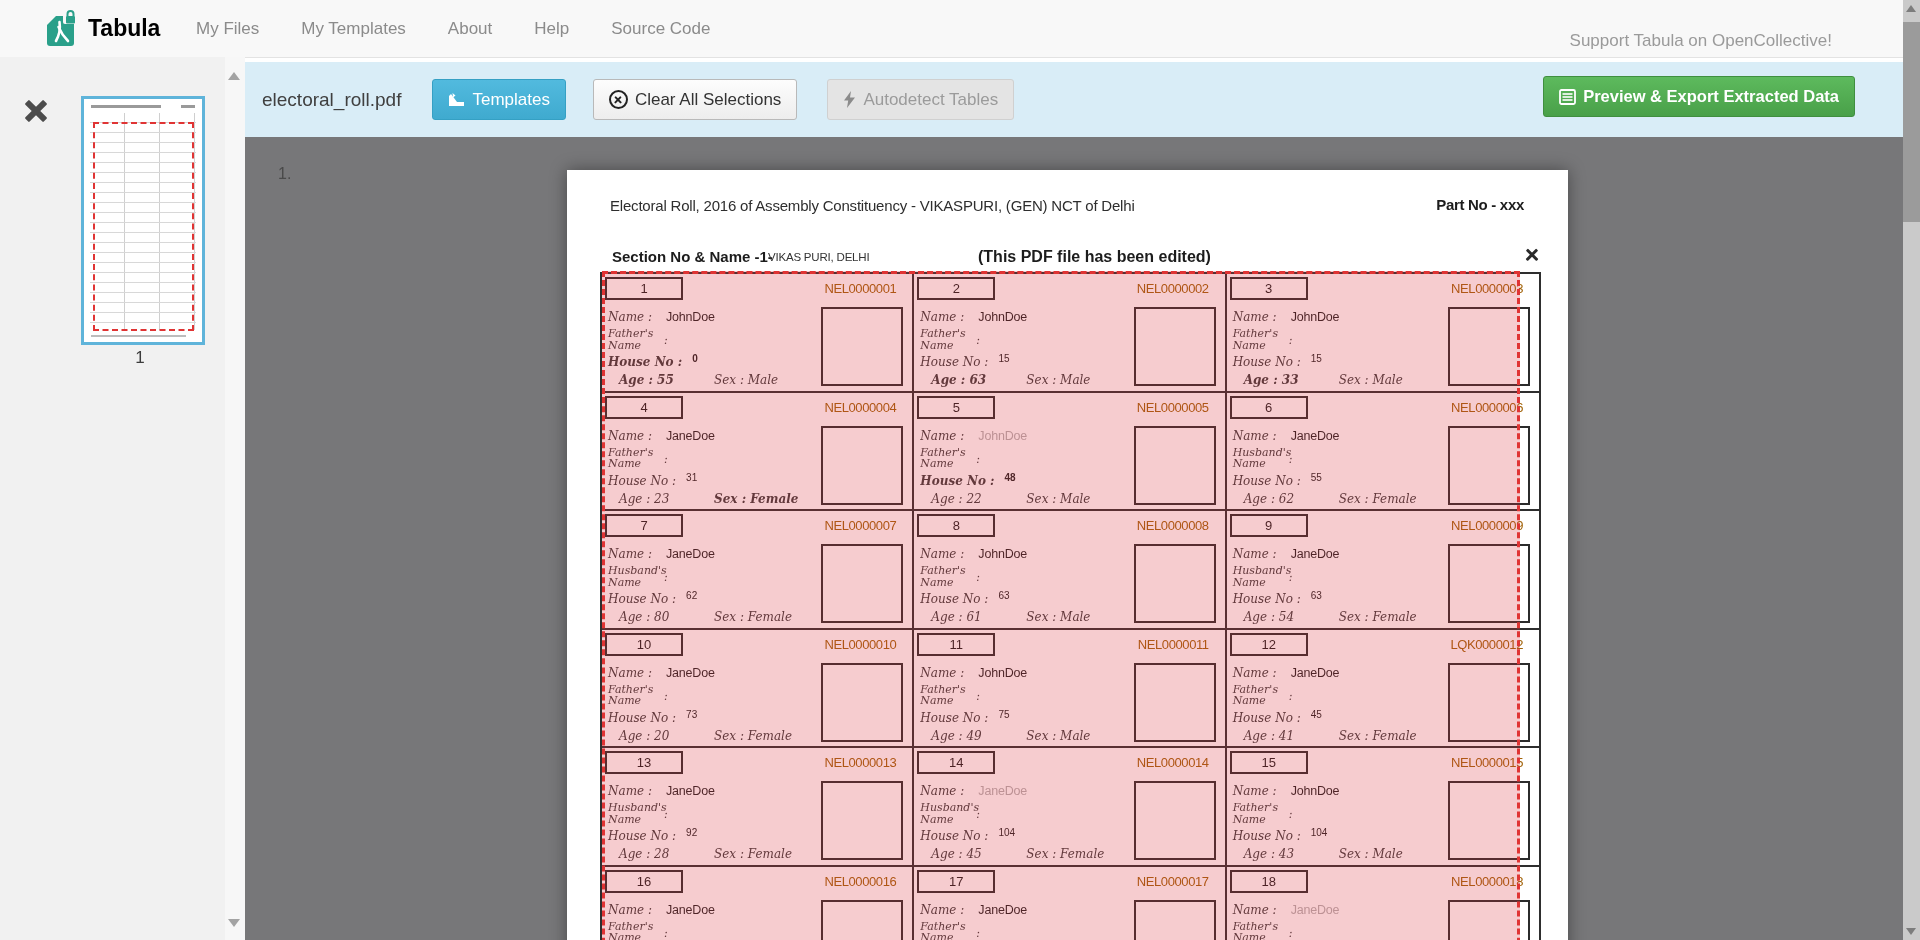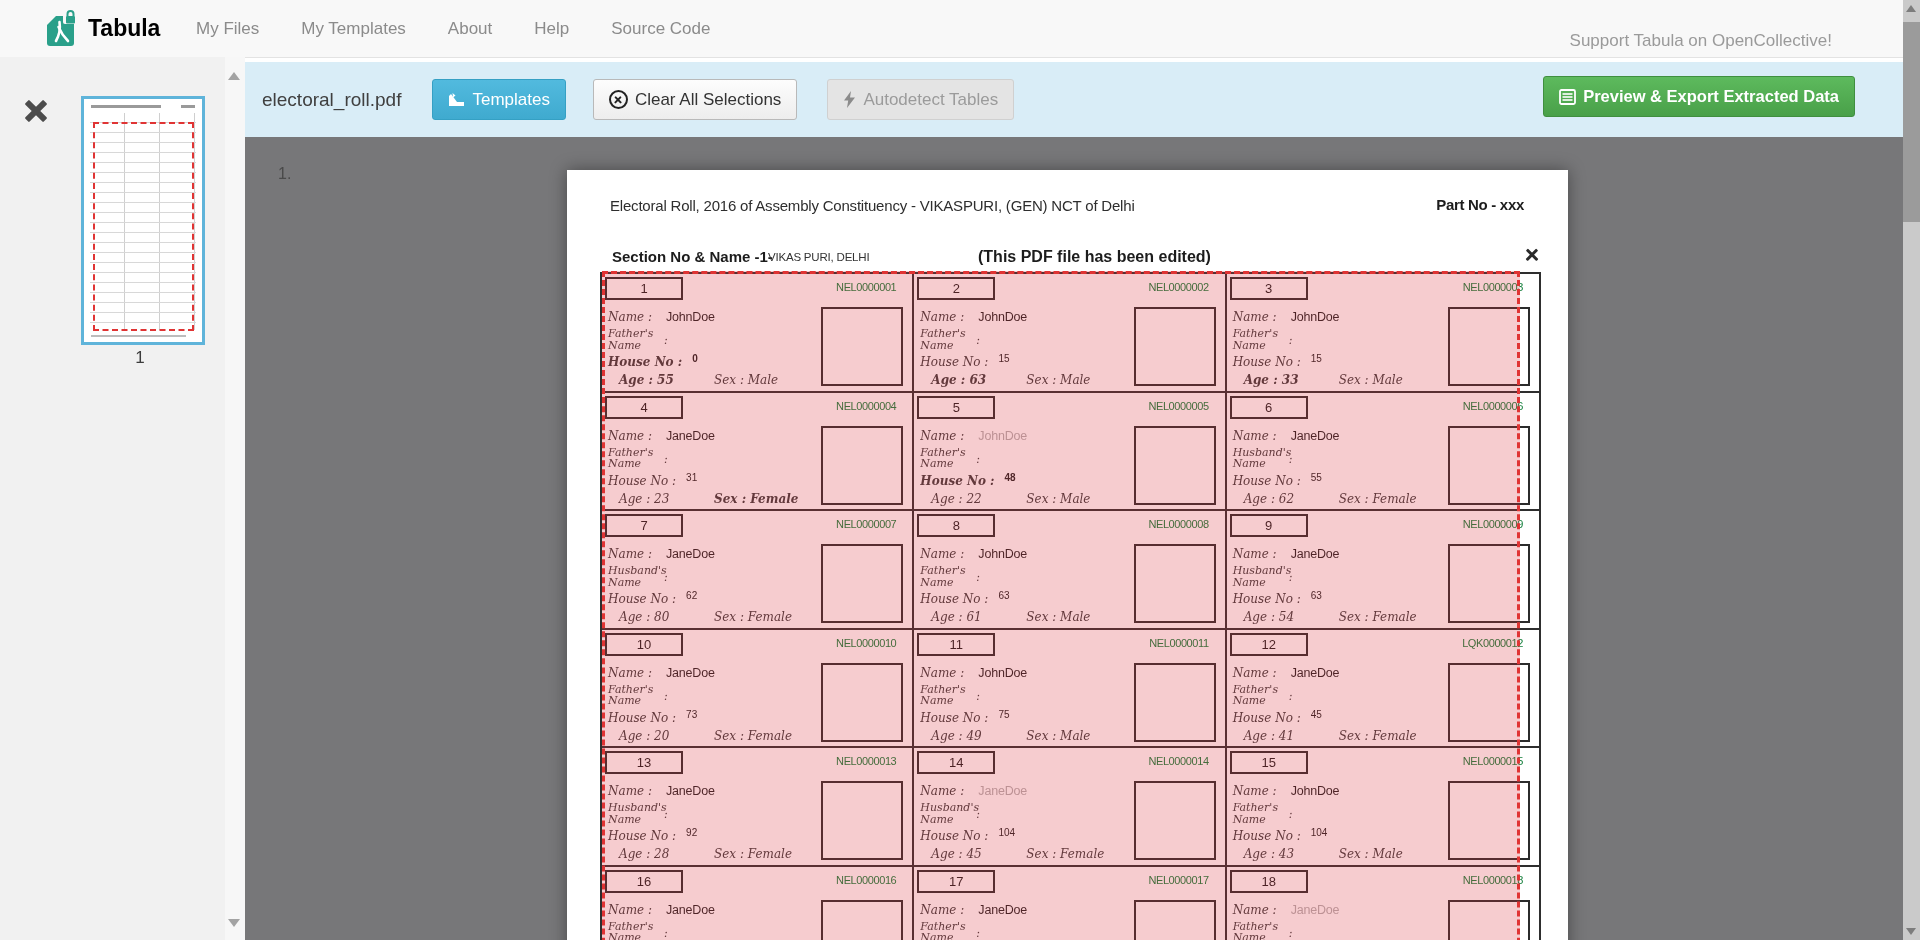--- a/index.html
+++ b/index.html
@@ -81,21 +81,21 @@
   
   #voter-grid{position:absolute;left:33px;top:102px;width:941px;
       display:grid;grid-template-columns:repeat(3,1fr);grid-auto-rows:118.5px;
       border:2px solid #2e2e2e;box-sizing:border-box;}
   .card{position:relative;border-right:2px solid #2e2e2e;border-bottom:2.5px solid #2e2e2e;
         box-sizing:border-box;background:#fff;}
   .card:nth-child(3n){border-right:none;}
   .serial{position:absolute;left:3px;top:3px;width:78px;height:23px;border:2px solid #2b2b2b;
       box-sizing:border-box;display:flex;align-items:center;justify-content:center;
       font-size:13px;color:#1c1c1c;}
-  .card-id{position:absolute;right:16px;top:7px;font-size:11px;color:#15803d;letter-spacing:-.4px;}
+  .card-id{position:absolute;right:16px;top:7px;font-size:13px;color:#a16207;letter-spacing:-.4px;}
   .lab{font-family:"DejaVu Serif",serif;font-style:italic;color:#3b3b3b;}
   .name-row{position:absolute;left:6px;top:36px;font-size:12px;}
   .name-val{font-family:"Liberation Sans",sans-serif;font-style:normal;font-size:12.5px;
       color:#1f1f1f;margin-left:14px;letter-spacing:-.2px;}
   .name-gray{color:#b3b1b1;}
   .rel{position:absolute;left:6px;top:54px;font-size:11px;line-height:11.5px;}
   .rel-colon{position:absolute;left:62px;top:60px;font-size:11px;}
   .house-row{position:absolute;left:6px;top:81px;font-size:12px;}
   .house-val{font-family:"Liberation Sans",sans-serif;font-style:normal;font-size:10px;
       color:#222;position:relative;top:-4px;margin-left:10px;}

